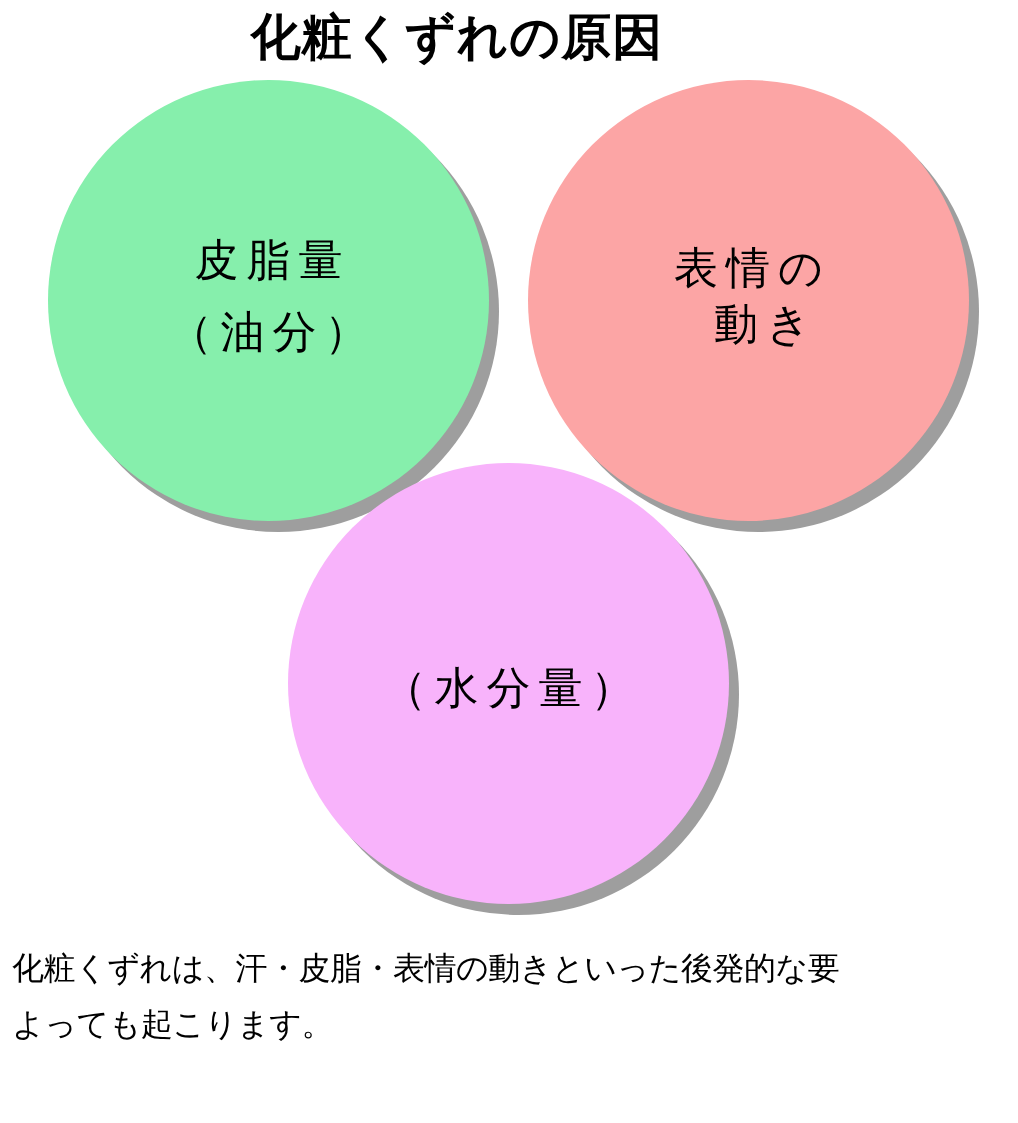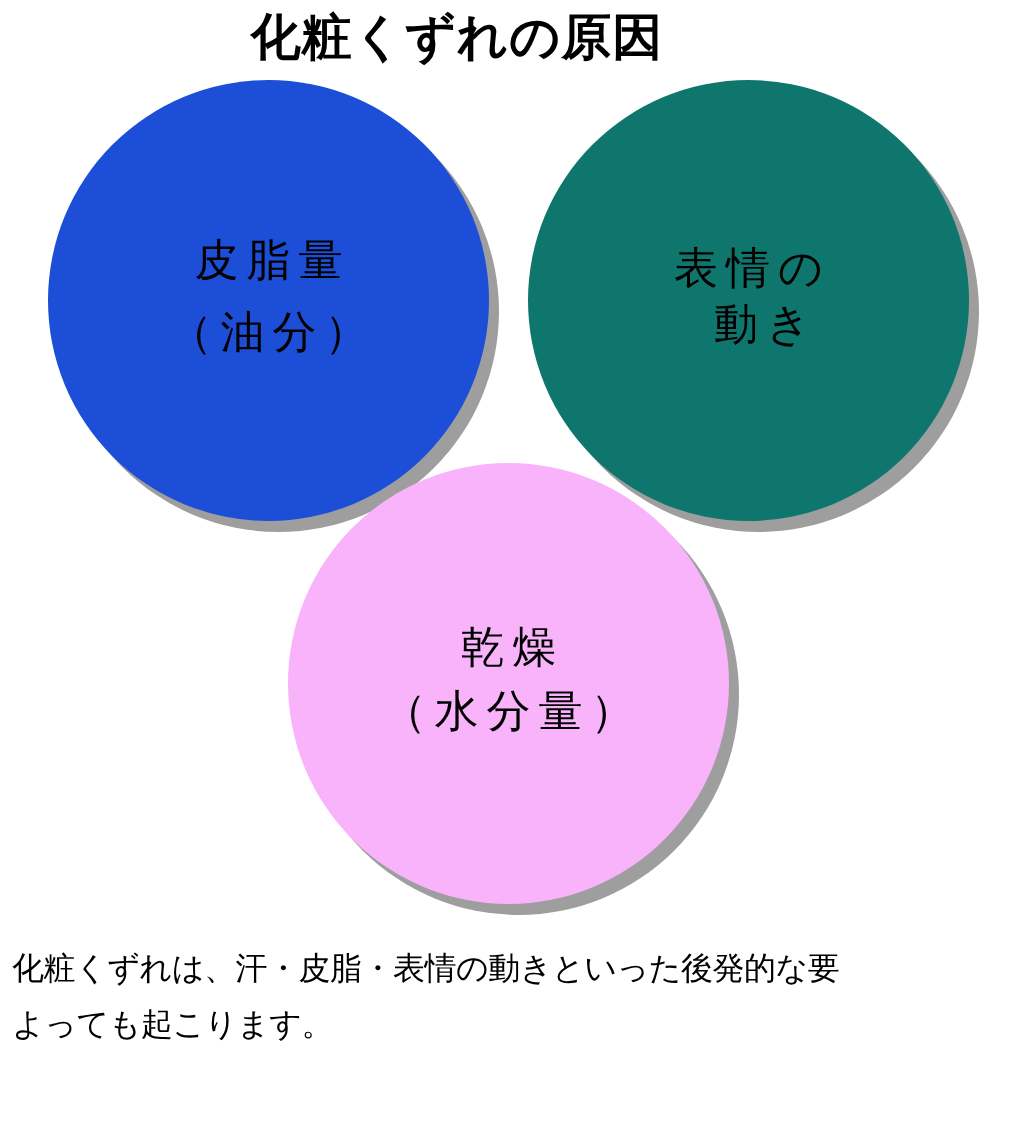--- a/index.html
+++ b/index.html
@@ -75,38 +75,37 @@
       letter-spacing: -0.5px;
     }
   </style>
 </head>
 <body>
 
 <div class="title">化粧くずれの原因</div>
 
 <div class="circle-wrap" id="c1">
   <div class="circle-shadow"></div>
-  <div class="circle" style="background:#1d4ed8;">
+  <div class="circle" style="background:#86efac;">
     <div class="circle-label">皮脂量</div>
     <div class="circle-label" style="margin-top:16px;">（油分）</div>
   </div>
 </div>
 
 <div class="circle-wrap" id="c2">
   <div class="circle-shadow"></div>
-  <div class="circle" style="background:#0f766e;">
+  <div class="circle" style="background:#fca5a5;">
     <div class="circle-label">表情の</div>
     <div class="circle-label" style="margin-top:0;margin-left:28px;">動き</div>
   </div>
 </div>
 
 <div class="circle-wrap" id="c3">
   <div class="circle-shadow"></div>
   <div class="circle" style="background:#f8b3fb;">
-    <div class="circle-label">乾燥</div>
     <div class="circle-label" style="margin-top:8px;">（水分量）</div>
   </div>
 </div>
 
 <div class="description">
   <div>化粧くずれは、汗・皮脂・表情の動きといった後発的な要</div>
   <div>よっても起こります。</div>
 </div>
 
 </body></html>

